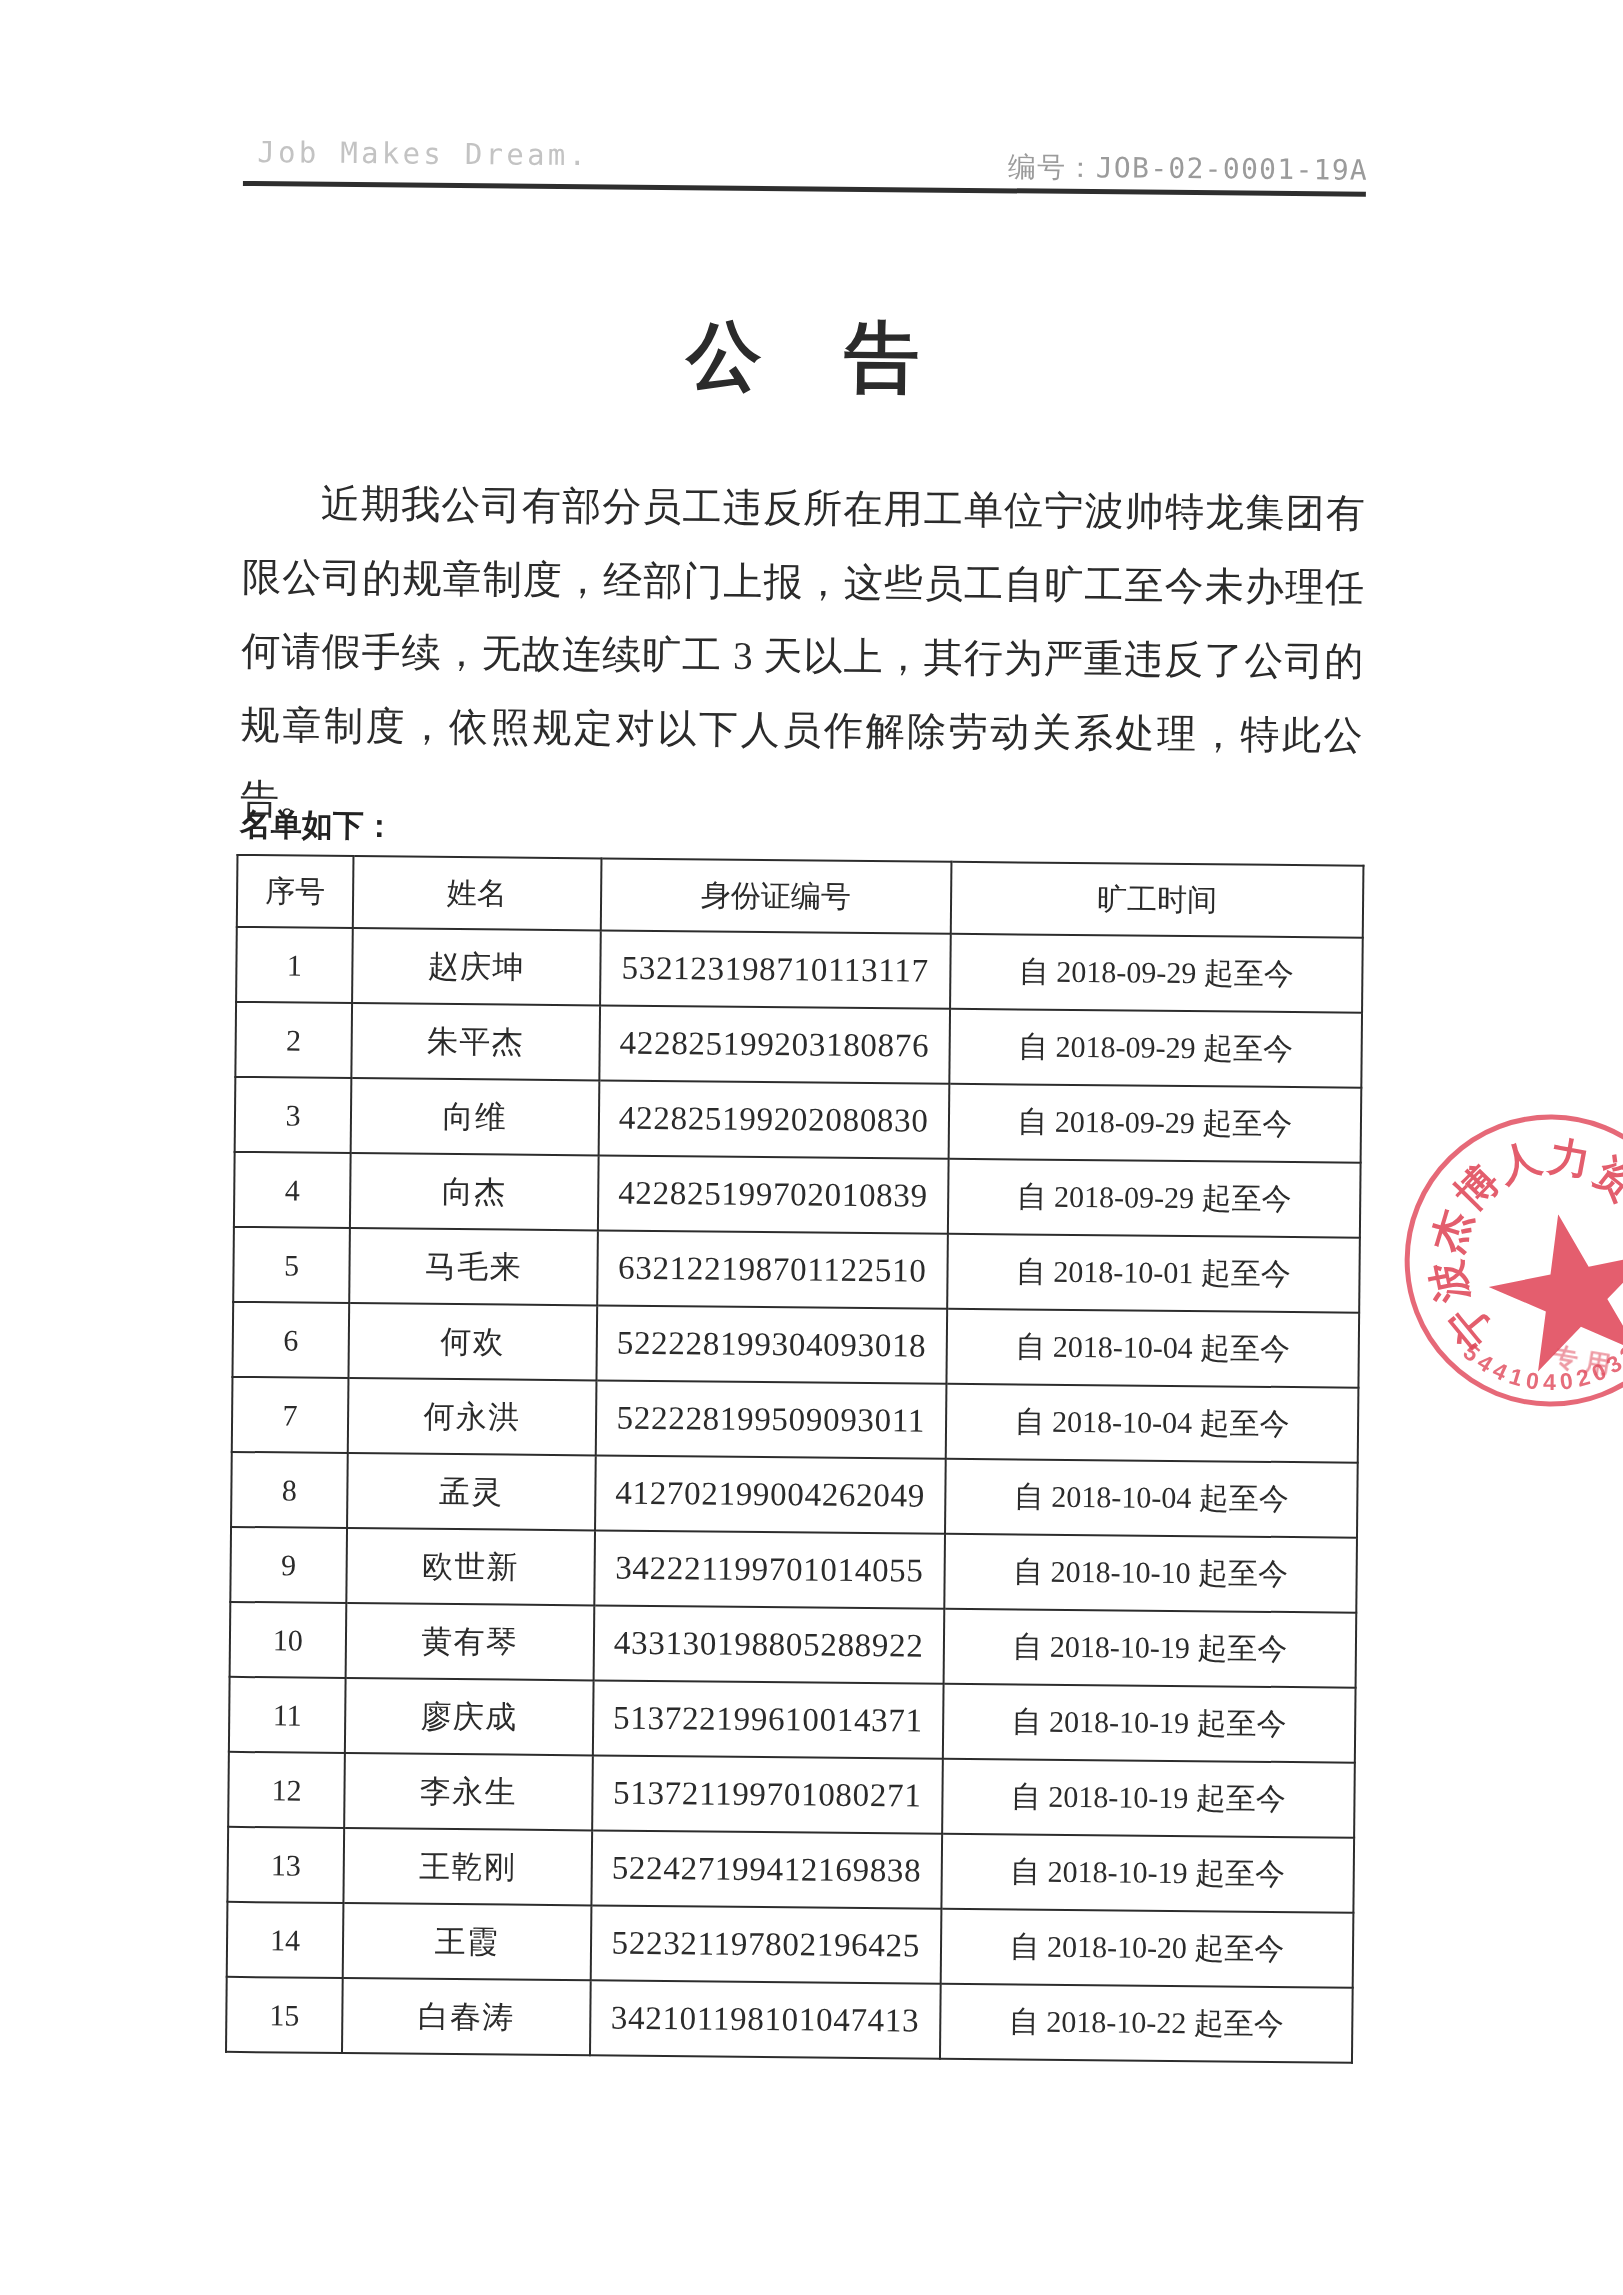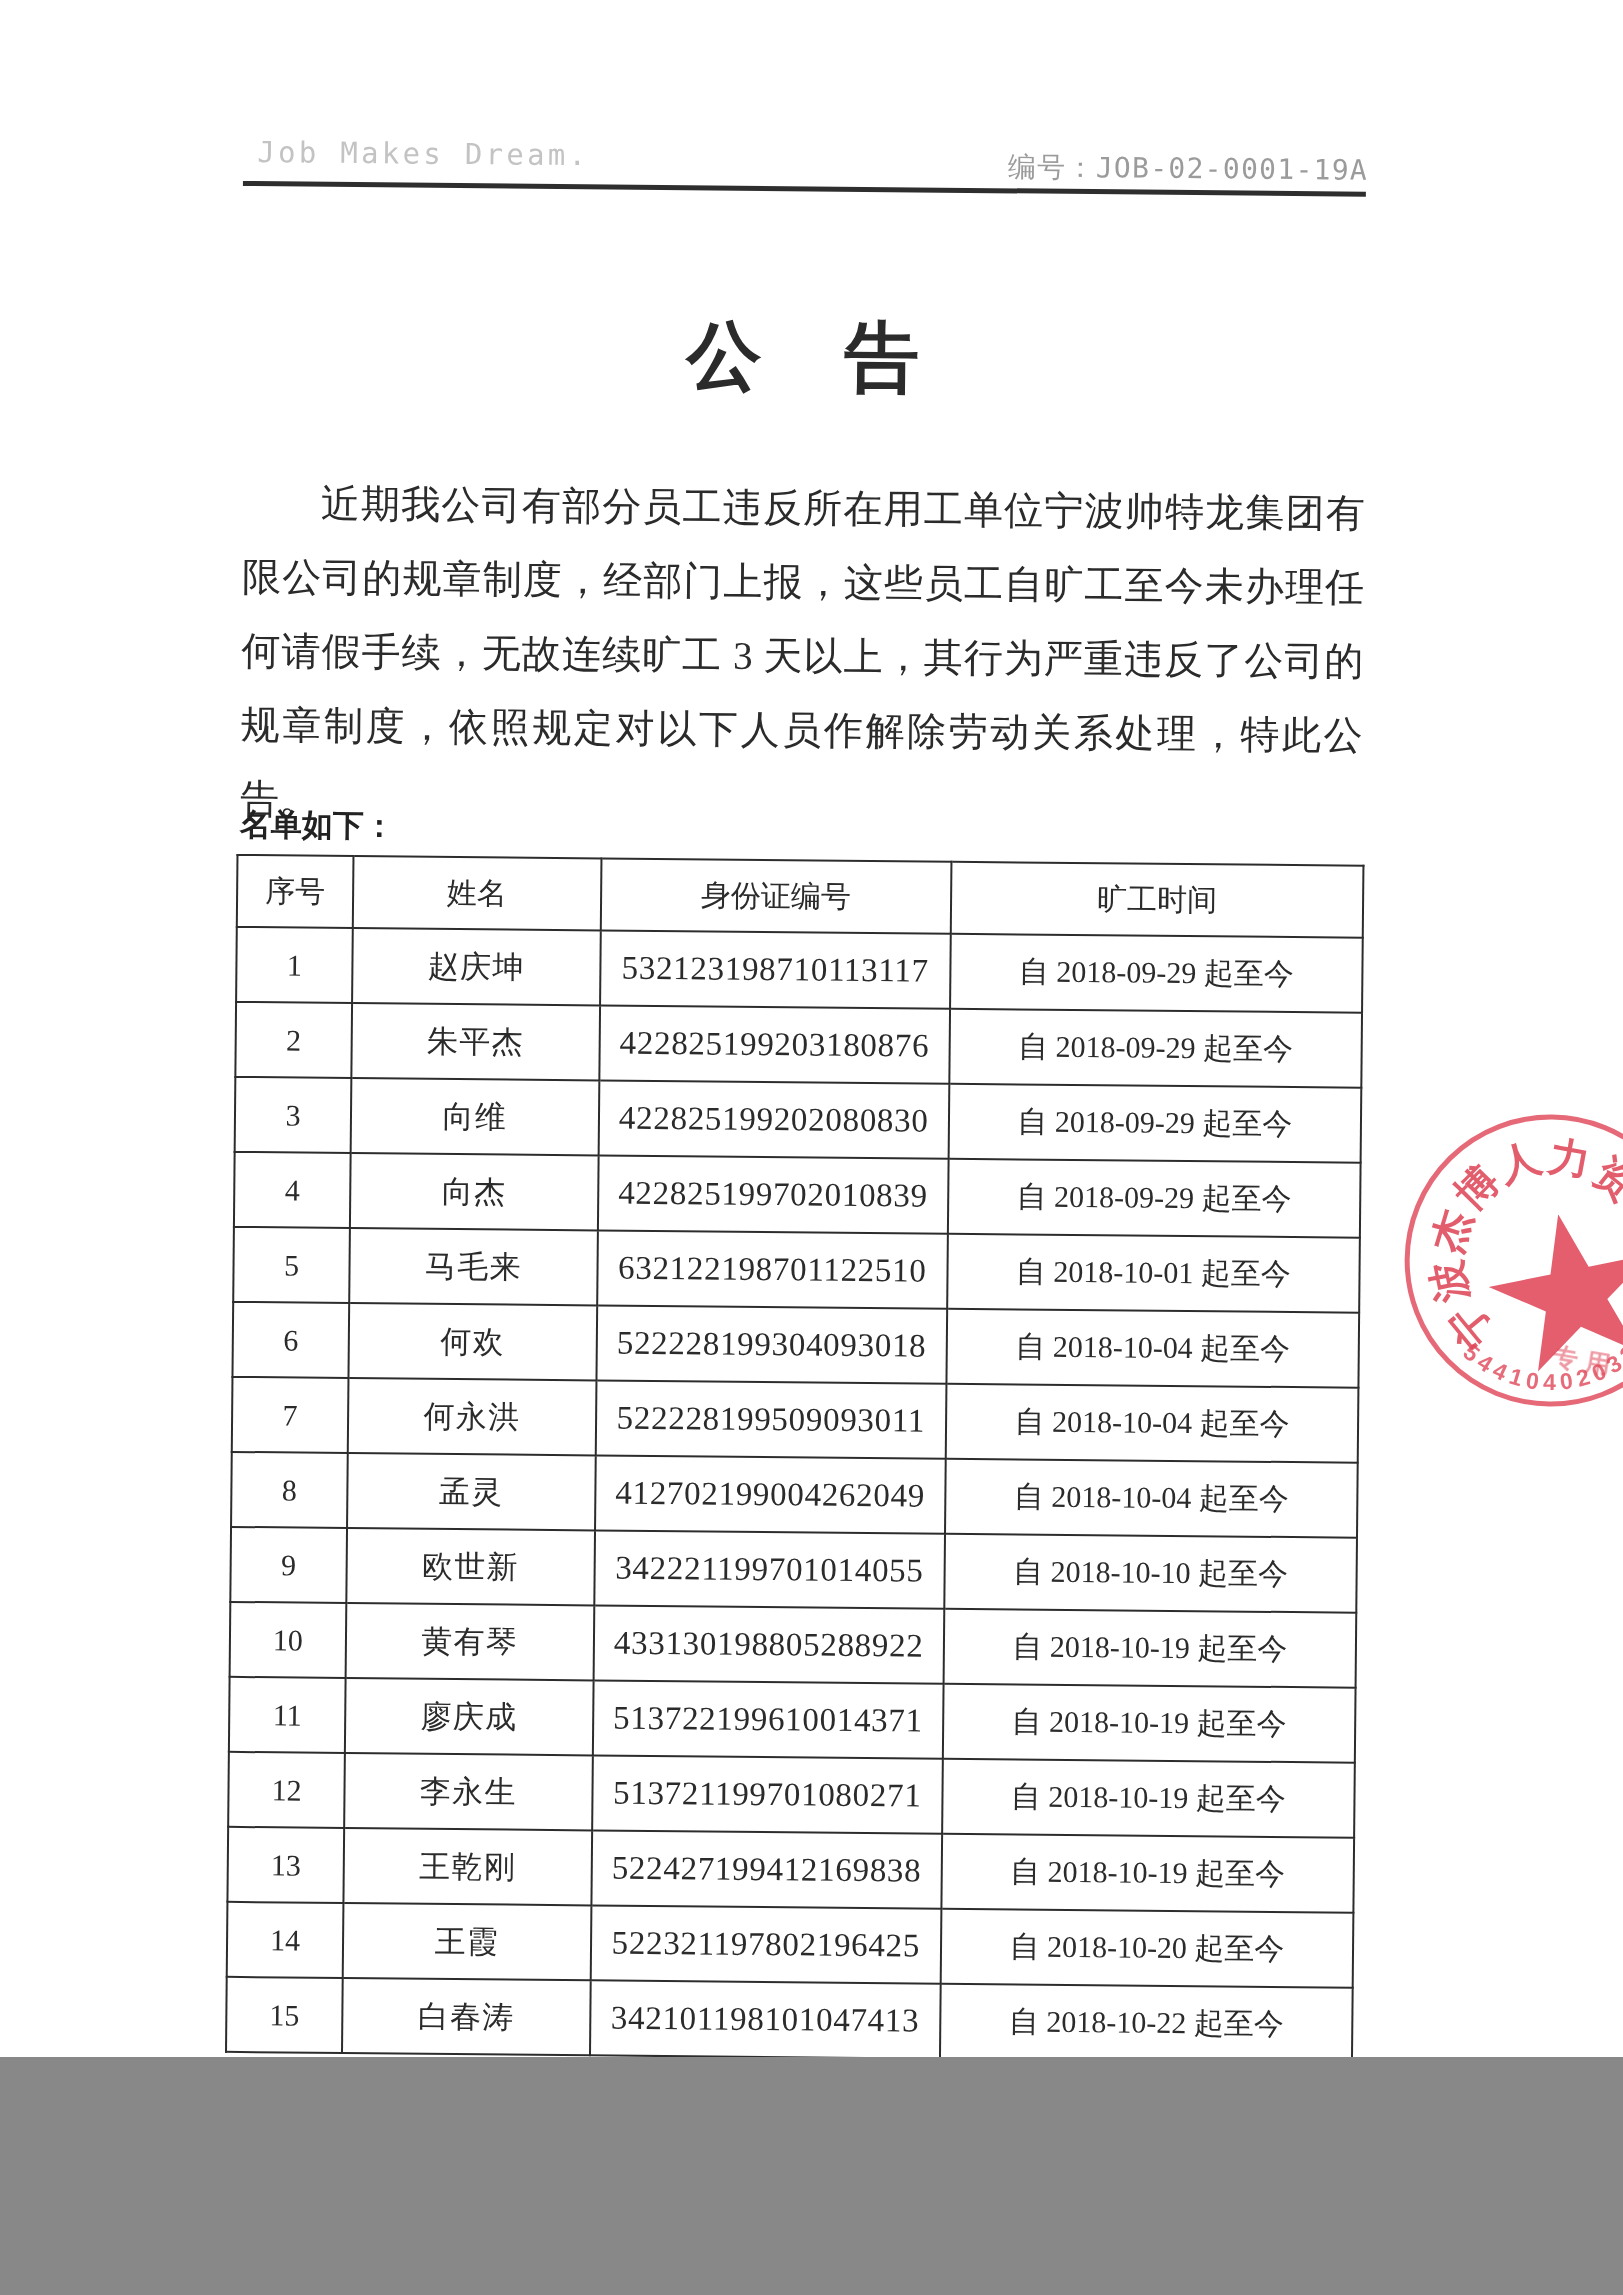--- a/index.html
+++ b/index.html
@@ -1,18 +1,18 @@
 <!DOCTYPE html>
 <html style="font-size:10.5px"><head>
 <meta charset="utf-8">
 <style>
   html,body { margin:0; padding:0; background:#888; }
   .page {
     position:relative;
-    width:1623px; height:2057px;
+    width:1623px; height:2295px;
     margin:0 auto;
     background:#ffffff;
     overflow:hidden;
     font-family:"Liberation Serif","DejaVu Serif",serif;
     color:#2b2b2b;
     --stamp-color:#e0485a;
   }
   
   .scan-layer {
     position:absolute; inset:0;

